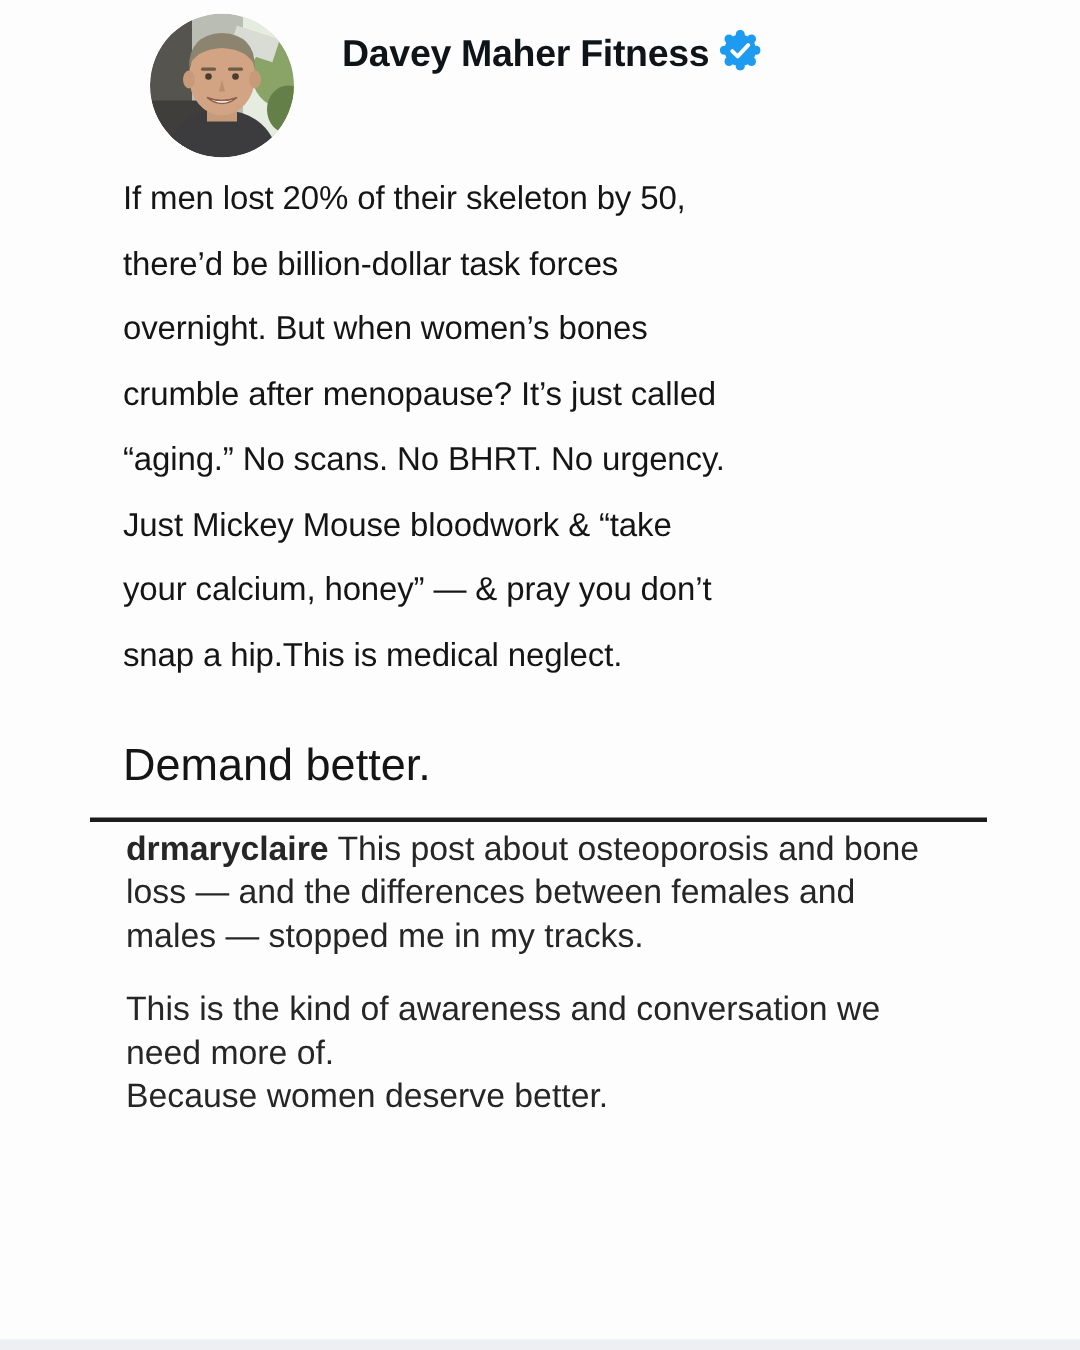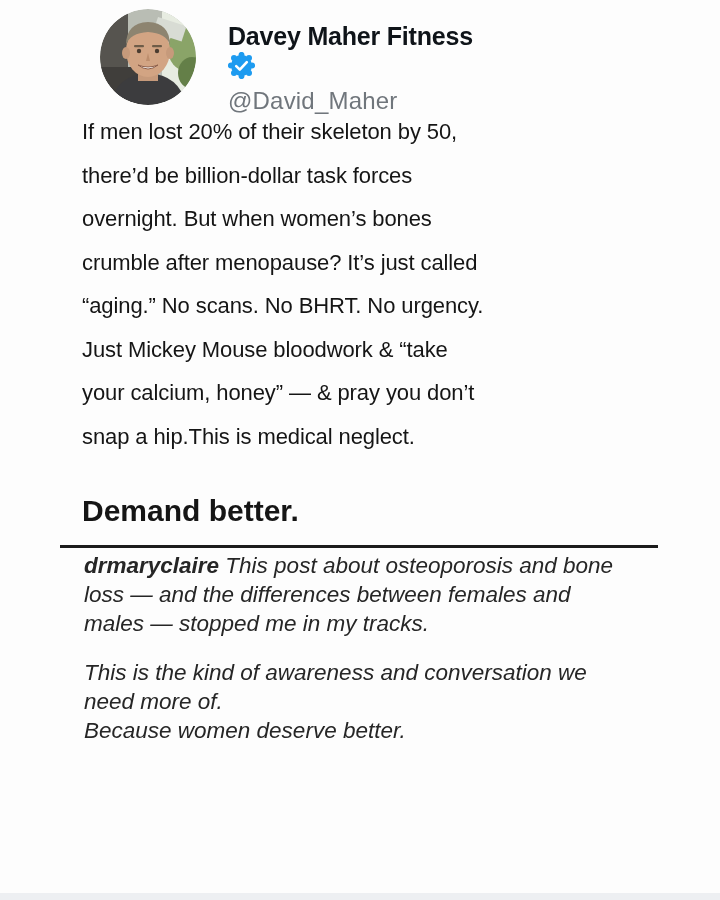--- a/index.html
+++ b/index.html
@@ -23,22 +23,22 @@
     overflow: hidden;
   }
   .avatar svg { display: block; }
 
   .id-block {
     position: absolute;
     left: 228px; top: 22px;
   }
   .name-row {
     display: flex;
+    align-items: center;
     gap: 7px;
-    flex-direction: column;
   }
   .display-name {
     font-size: 25px;
     font-weight: bold;
     color: #0f1419;
     letter-spacing: -0.2px;
   }
   .badge {
     display: inline-flex;
     width: 27px; height: 27px;
@@ -61,21 +61,20 @@
     color: #151515;
     white-space: pre-line;
     letter-spacing: -0.1px;
   }
   .tweet-closing {
     position: absolute;
     left: 82px; top: 489px;
     font-size: 30px;
     line-height: 43px;
     color: #151515;
-    font-weight: bold;
   }
 
   
   .divider {
     position: absolute;
     left: 60px; top: 545px;
     width: 598px; height: 3px;
     background: #1c1c1c;
     border: none;
     margin: 0;
@@ -87,21 +86,20 @@
     left: 84px; top: 551px;
     width: 588px;
     font-size: 22.5px;
     line-height: 29px;
     color: #262626;
     letter-spacing: 0;
   }
   .caption p {
     margin: 0 0 20px 0;
     white-space: pre-line;
-    font-style: italic;
   }
   .caption p:last-child { margin-bottom: 0; }
   .cap-user { font-weight: bold; }
 
   
   .bottom-strip {
     position: absolute;
     left: 0; bottom: 0;
     width: 100%; height: 7px;
     background: #edeff2;
@@ -167,21 +165,20 @@
               <circle cx="24.1" cy="13.5" r="3"></circle>
               <circle cx="6" cy="6" r="3"></circle>
               <circle cx="21" cy="6" r="3"></circle>
               <circle cx="6" cy="21" r="3"></circle>
               <circle cx="21" cy="21" r="3"></circle>
             </g>
             <path d="M8.2 14.1 l3.6 3.5 l7-7.5" fill="none" stroke="#ffffff" stroke-width="2.6" stroke-linecap="round" stroke-linejoin="round"></path>
           </svg>
         </span>
       </div>
-      <div class="handle">@David_Maher</div>
     </div>
   </header>
 
   <div class="tweet-body">If men lost 20% of their skeleton by 50,
 there’d be billion-dollar task forces
 overnight. But when women’s bones
 crumble after menopause? It’s just called
 “aging.” No scans. No BHRT. No urgency.
 Just Mickey Mouse bloodwork &amp; “take
 your calcium, honey” — &amp; pray you don’t

